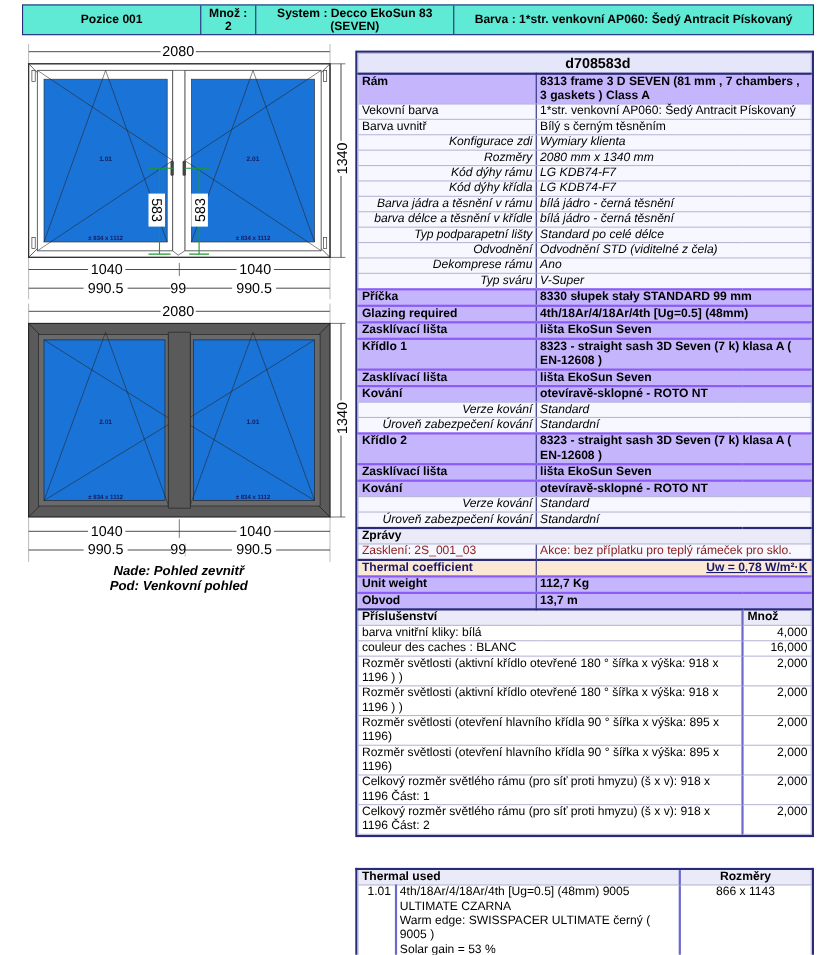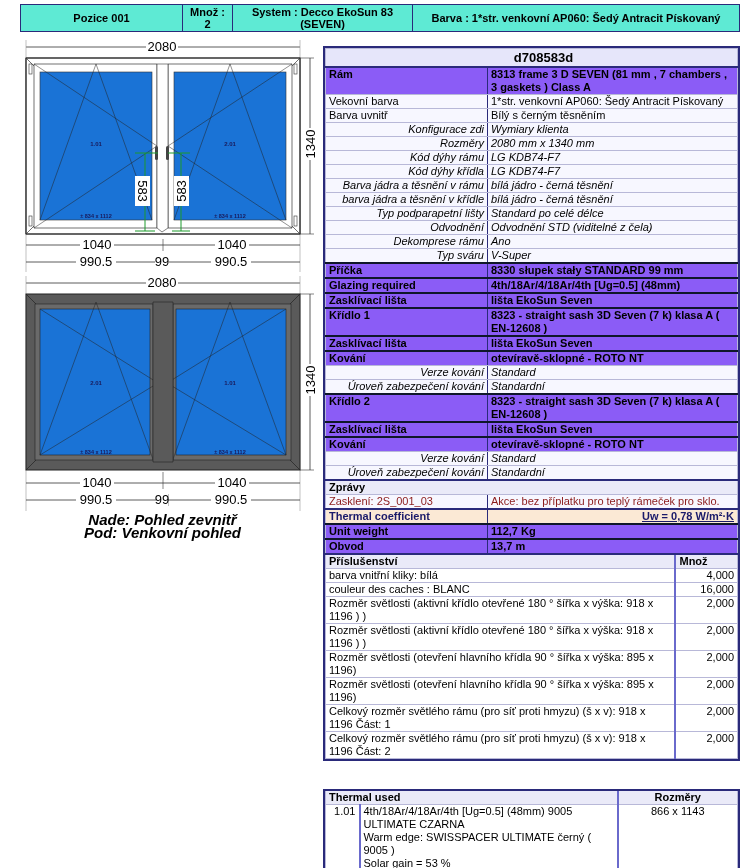--- a/index.html
+++ b/index.html
@@ -3,27 +3,27 @@
 <meta charset="utf-8">
 <style>
   * { box-sizing: border-box; margin: 0; padding: 0; }
   body { width: 755px; height: 868px; background: #fff; font-family: "Liberation Sans", sans-serif; font-size: 11px; color: #000; position: relative; overflow: hidden; }
   .hdr { position: absolute; left: 20px; top: 4px; width: 720px; height: 28px; display: flex; border: 1px solid #2a2a7a; background: #5eead4; }
   .hdr > div { border-right: 1px solid #2a2a7a; display: flex; align-items: center; justify-content: center; text-align: center; font-weight: bold; font-size: 11px; line-height: 12px; padding: 0 4px; }
   .hdr > div:last-child { border-right: none; }
   .h1 { width: 162px; } .h2 { width: 50px; justify-content: flex-start !important; } .h3 { width: 180px; } .h4 { flex: 1; }
 
   .drawing { position: absolute; left: 0; top: 36px; width: 325px; }
-  .caption { position: absolute; left: 0; top: 513px; width: 325px; text-align: center; font-weight: bold; font-style: italic; font-size: 15px; line-height: 13px; }
+  .caption { position: absolute; left: 0; top: 513px; width: 325px; text-align: center; font-weight: bold; font-style: italic; font-size: 12px; line-height: 13px; }
 
   .props { position: absolute; left: 323px; top: 46px; width: 417px; border: 2px solid #2a2a7a; border-collapse: collapse; }
   table { border-collapse: collapse; width: 100%; table-layout: fixed; }
   td { border: 1px solid #b8b8d8; padding: 0 3px; font-size: 11px; line-height: 13px; vertical-align: top; }
   .title-row td { background: #e6e6fa; text-align: center; font-weight: bold; font-size: 13px; line-height: 17px; border-bottom: 2px solid #2a2a7a; padding-left: 27px; }
-  tr.b td { background: #8b5cf6; font-weight: bold; border-top: 2px solid #0f172a; margin-left: 36px; }
+  tr.b td { background: #c4b5fd; font-weight: bold; border-top: 2px solid #8b5cf6; margin-left: 36px; }
   tr.n td { background: #f7f7ff; }
   tr.i td { background: #f7f7ff; font-style: italic; }
   tr.i td:first-child { text-align: right; }
   td.k { border-right: 1px solid #2a2a7a; width: 162px; }
   tr.red td { color: #8b1a1a; background: #f7f7ff; }
   tr.thermal td { background: #fbe9d5; font-weight: bold; color: #1a1a6a; border-top: 2px solid #2a2a7a; }
   tr.thermal td.v { text-align: right; text-decoration: underline; }
   tr.hdr2 td { background: #eaeaf8; font-weight: bold; border-top: 2px solid #2a2a7a; }
   td.q { text-align: right; width: 62px; border-left: 2px solid #6a6acc; }
   tr.acc td { background: #fff; }
@@ -228,21 +228,21 @@
         </tr>
         <tr class="i">
           <td class="k">Kód dýhy křídla</td>
           <td colspan="2">LG KDB74-F7</td>
         </tr>
         <tr class="i">
           <td class="k">Barva jádra a těsnění v rámu</td>
           <td colspan="2">bílá jádro - černá těsnění</td>
         </tr>
         <tr class="i">
-          <td class="k">barva jádra a těsnění v křídle</td>
+          <td class="k">barva délce a těsnění v křídle</td>
           <td colspan="2">bílá jádro - černá těsnění</td>
         </tr>
         <tr class="i">
           <td class="k">Typ podparapetní lišty</td>
           <td colspan="2">Standard po celé délce</td>
         </tr>
         <tr class="i">
           <td class="k">Odvodnění</td>
           <td colspan="2">Odvodnění STD (viditelné z čela)</td>
         </tr>

